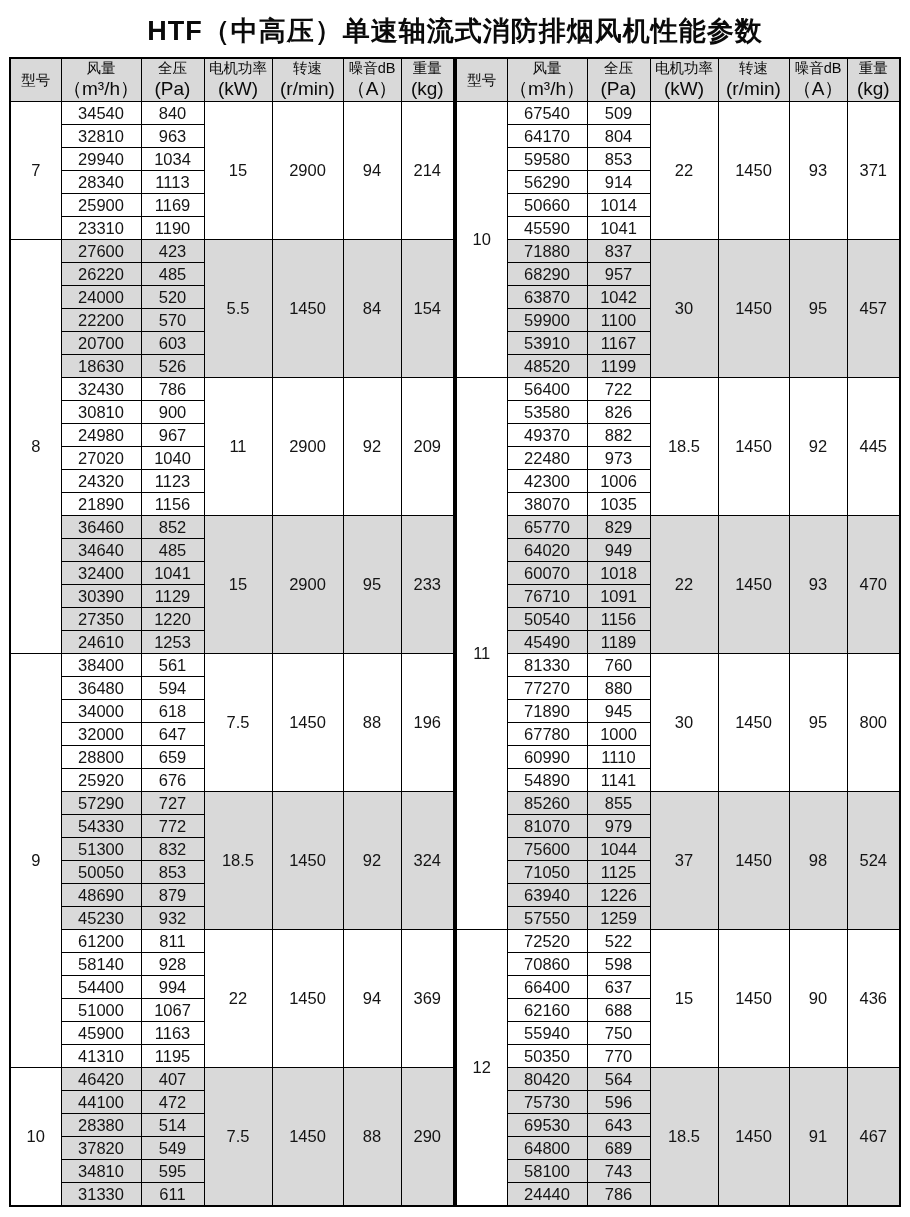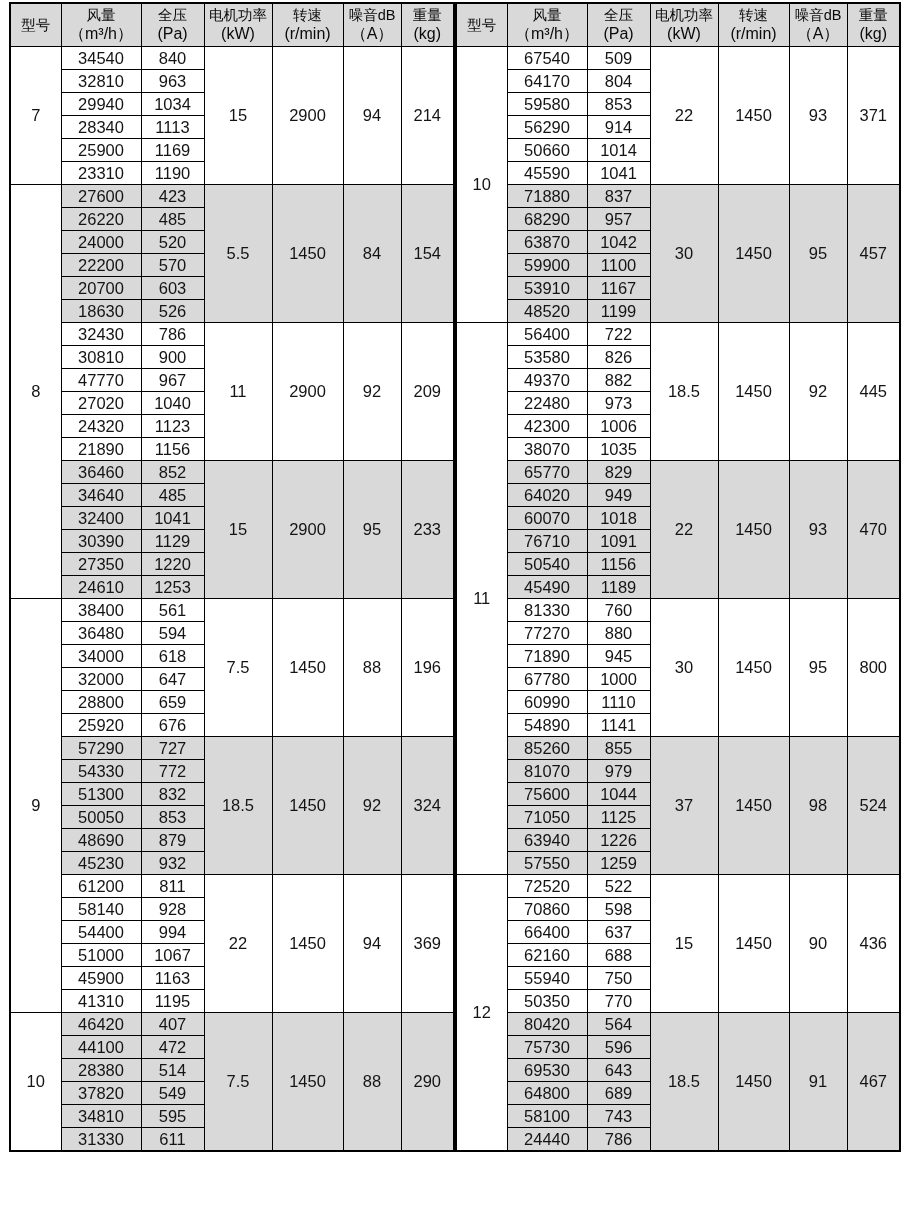--- a/index.html
+++ b/index.html
@@ -50,26 +50,27 @@
     line-height:1.25;
     color:#0a0a0a;
   }
   table.perf td{
     font-size:16.5px;
     height:22px;
   }
   td.shaded{background:#d9d9d9;}
   td.inner{border-top:1px solid #8f8f8f;}
   td.model{background:#fff;font-size:16.5px;}
-  .hdr-unit{font-size:16px;}
+  .hdr-unit{font-size:19px;}
 </style>
 </head>
 <body>
 
 <div class="page">
+  <div class="page-title">HTF（中高压）单速轴流式消防排烟风机性能参数</div>
   <div class="tables">
     <table class="perf">
         <colgroup>
           <col style="width: 51px;">
           <col style="width: 80px;">
           <col style="width: 63px;">
           <col style="width: 68px;">
           <col style="width: 71px;">
           <col style="width: 58px;">
           <col style="width: 53px;">
@@ -170,21 +171,21 @@
             <td class="merged" rowspan="6">11</td>
             <td class="merged" rowspan="6">2900</td>
             <td class="merged" rowspan="6">92</td>
             <td class="merged" rowspan="6">209</td>
           </tr>
           <tr>
             <td class="v inner">30810</td>
             <td class="v inner">900</td>
           </tr>
           <tr>
-            <td class="v inner">47770</td>
+            <td class="v inner">24980</td>
             <td class="v inner">967</td>
           </tr>
           <tr>
             <td class="v inner">27020</td>
             <td class="v inner">1040</td>
           </tr>
           <tr>
             <td class="v inner">24320</td>
             <td class="v inner">1123</td>
           </tr>

